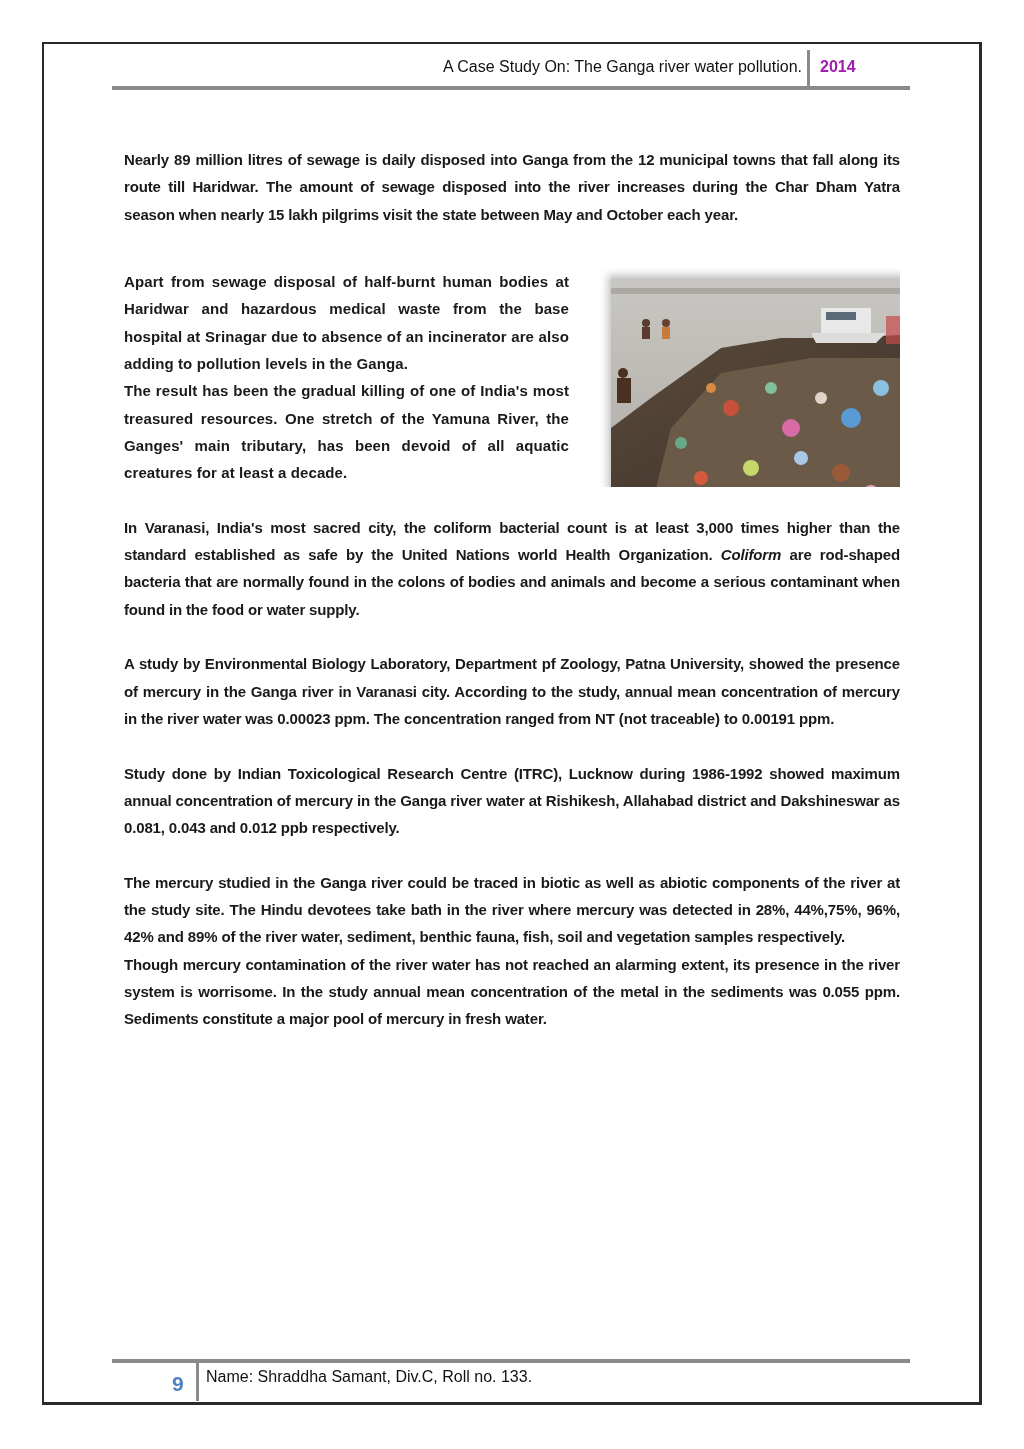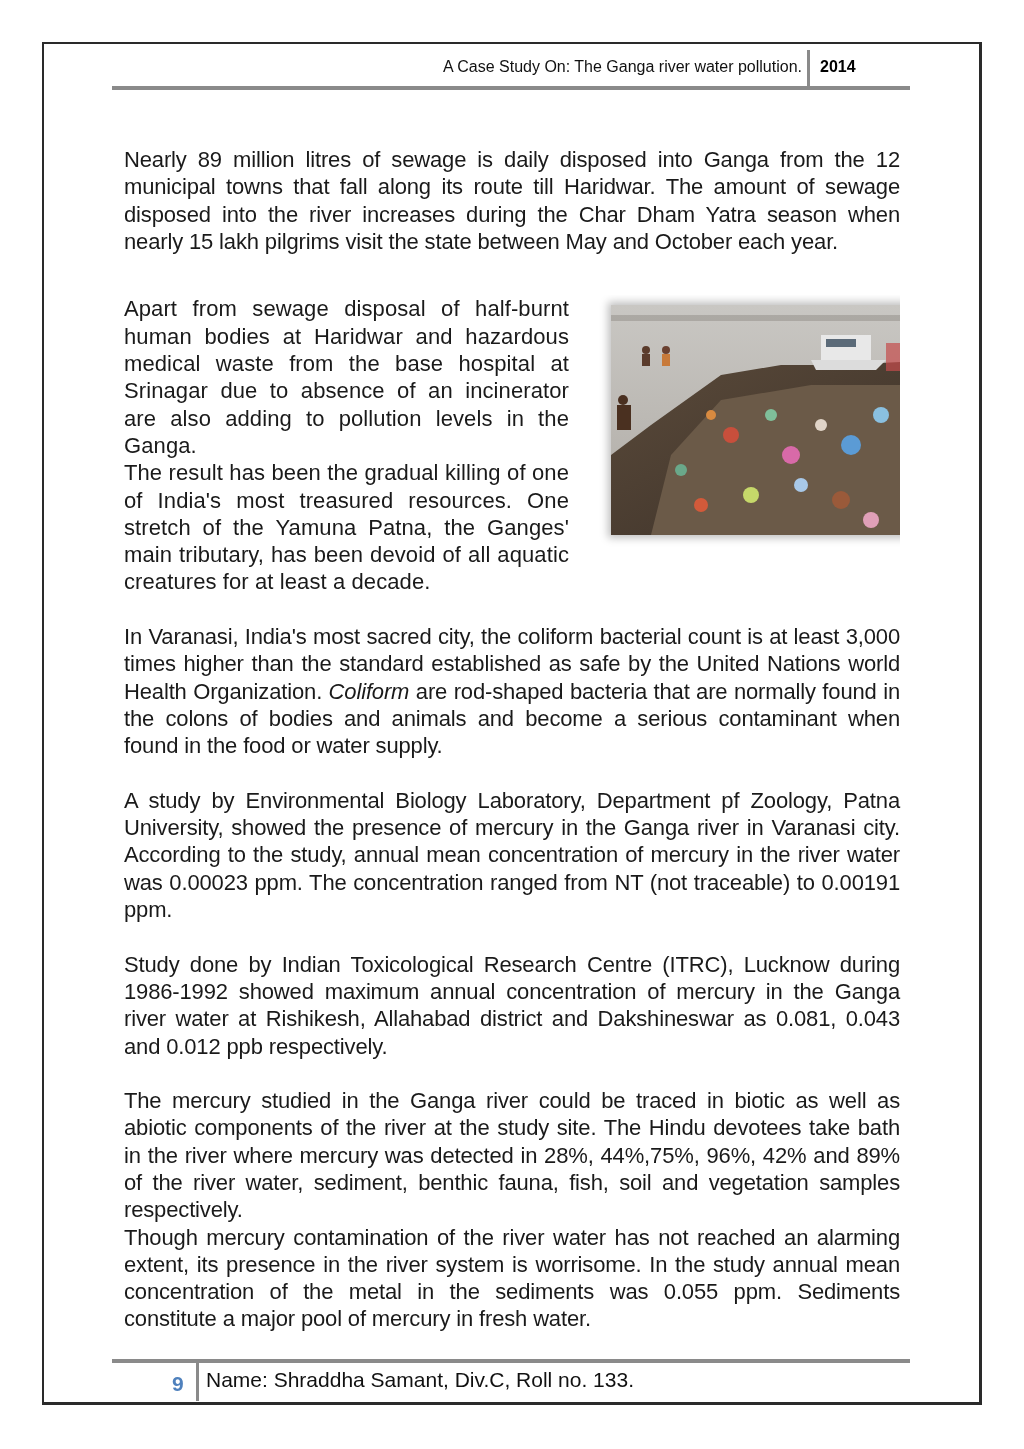--- a/index.html
+++ b/index.html
@@ -50,41 +50,42 @@
       width: 3px;
       height: 40px;
       background: #8a8a8a;
     }
     .header-year {
       position: absolute;
       left: 708px;
       top: 8px;
       font-size: 16px;
       font-weight: bold;
-      color: #000000;
+      color: #a21caf;
     }
     .header-rule {
       position: absolute;
       left: 0;
       top: 36px;
       width: 798px;
       height: 4px;
       background: #8a8a8a;
     }
     
     .content {
       position: absolute;
       left: 124px;
       top: 146px;
       width: 776px;
-      font-size: 22px;
+      font-size: 15px;
       line-height: 27.3px;
       text-align: justify;
       font-family: "Liberation Sans", sans-serif;
       letter-spacing: -0.15px;
+      font-weight: bold;
     }
     .content p {
       margin: 0;
     }
     .gap {
       height: 27.3px;
     }
     .float-wrap {
       position: relative;
       overflow: hidden;
@@ -140,21 +141,21 @@
       left: 60px;
       top: 16px;
       font-size: 21px;
       font-weight: bold;
       color: #4f81bd;
     }
     .footer-name {
       position: absolute;
       left: 94px;
       top: 12px;
-      font-size: 21px;
+      font-size: 16px;
       color: #111;
       white-space: nowrap;
     }
   </style>
 </head>
 <body>
 
 <div class="page-border"></div>
 
 <div class="header">
@@ -164,21 +165,21 @@
   <div class="header-rule"></div>
 </div>
 
 <div class="content">
   <p>Nearly 89 million litres of sewage is daily disposed into Ganga from the 12 municipal towns that fall along its route till Haridwar. The amount of sewage disposed into the river increases during the Char Dham Yatra season when nearly 15 lakh pilgrims visit the state between May and October each year.</p>
   <div class="gap"></div>
 
   <div class="float-wrap">
     <div class="float-text">
       <p>Apart from sewage disposal of half-burnt human bodies at Haridwar and hazardous medical waste from the base hospital at Srinagar due to absence of an incinerator are also adding to pollution levels in the Ganga.</p>
-      <p>The result has been the gradual killing of one of India's most treasured resources. One stretch of the Yamuna Patna, the Ganges' main tributary, has been devoid of all aquatic creatures for at least a decade.</p>
+      <p>The result has been the gradual killing of one of India's most treasured resources. One stretch of the Yamuna River, the Ganges' main tributary, has been devoid of all aquatic creatures for at least a decade.</p>
     </div>
     <div class="photo-frame">
       <svg width="326" height="230" viewBox="0 0 326 230" xmlns="http://www.w3.org/2000/svg">
         <defs>
           <linearGradient id="sky" x1="0" y1="0" x2="0" y2="1">
             <stop offset="0" stop-color="#c9c7c3"></stop>
             <stop offset="1" stop-color="#aeaaa4"></stop>
           </linearGradient>
           <linearGradient id="trash" x1="0" y1="0" x2="1" y2="1">
             <stop offset="0" stop-color="#5a4a3a"></stop>

